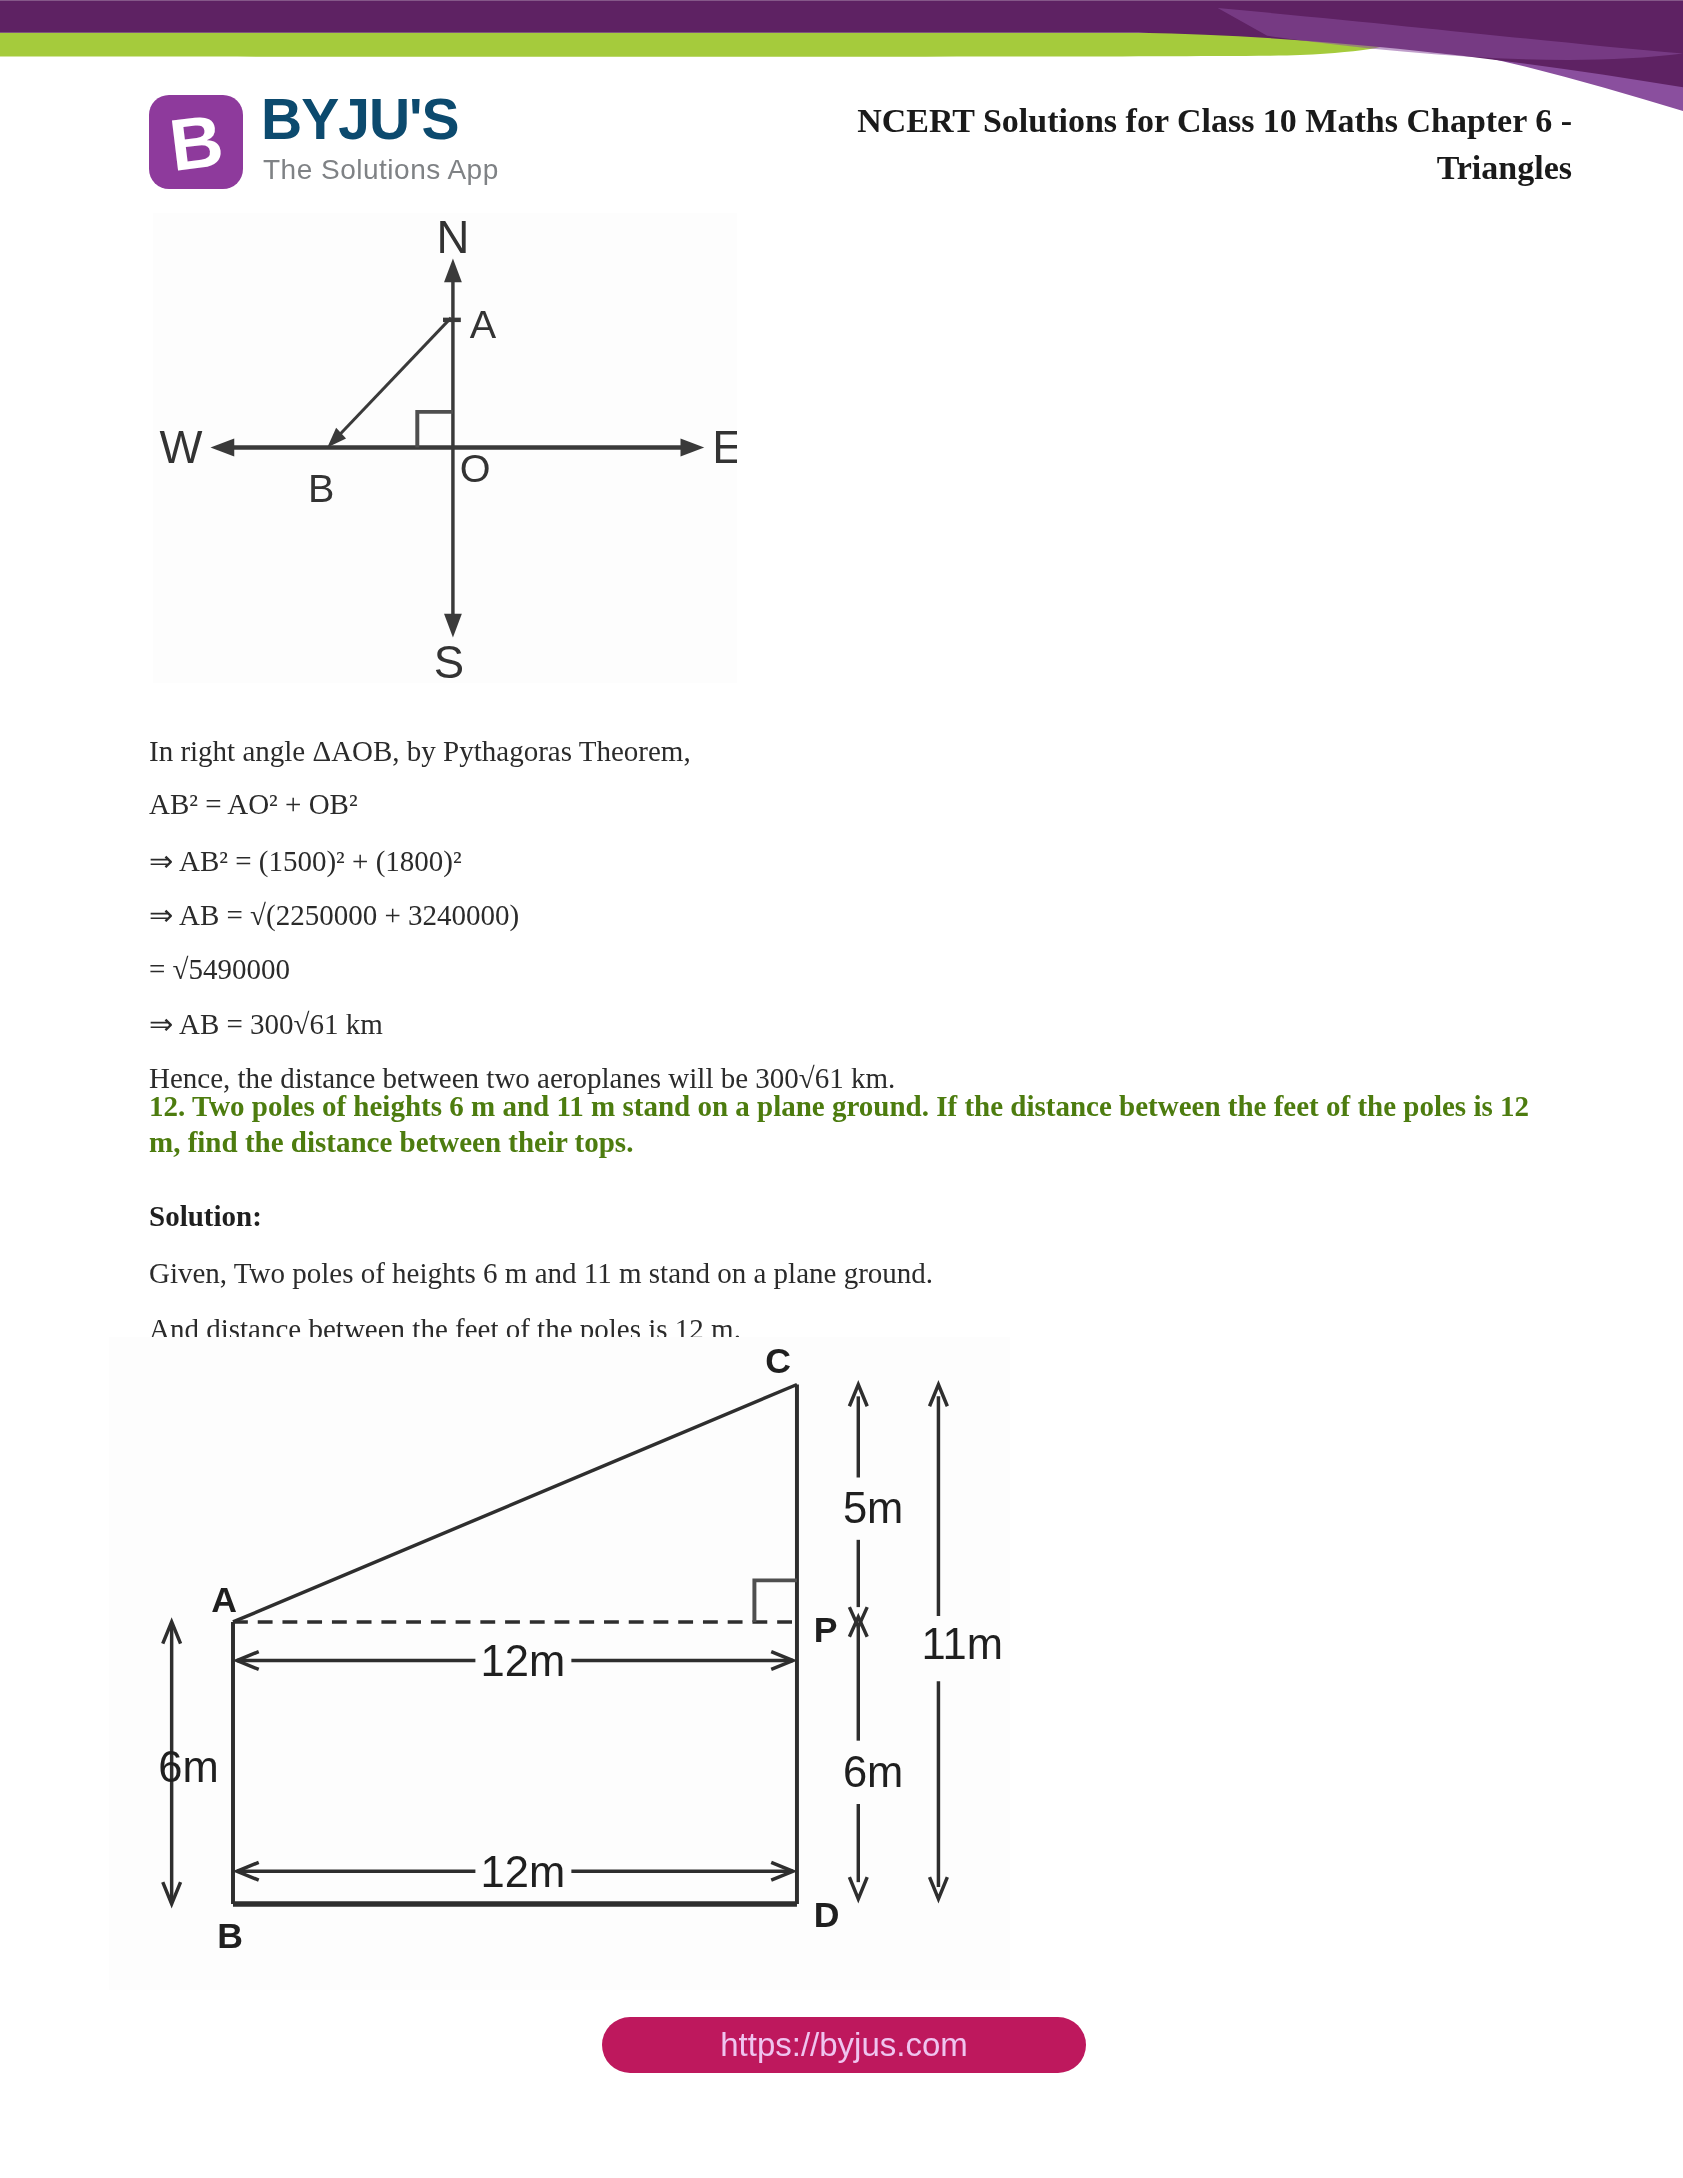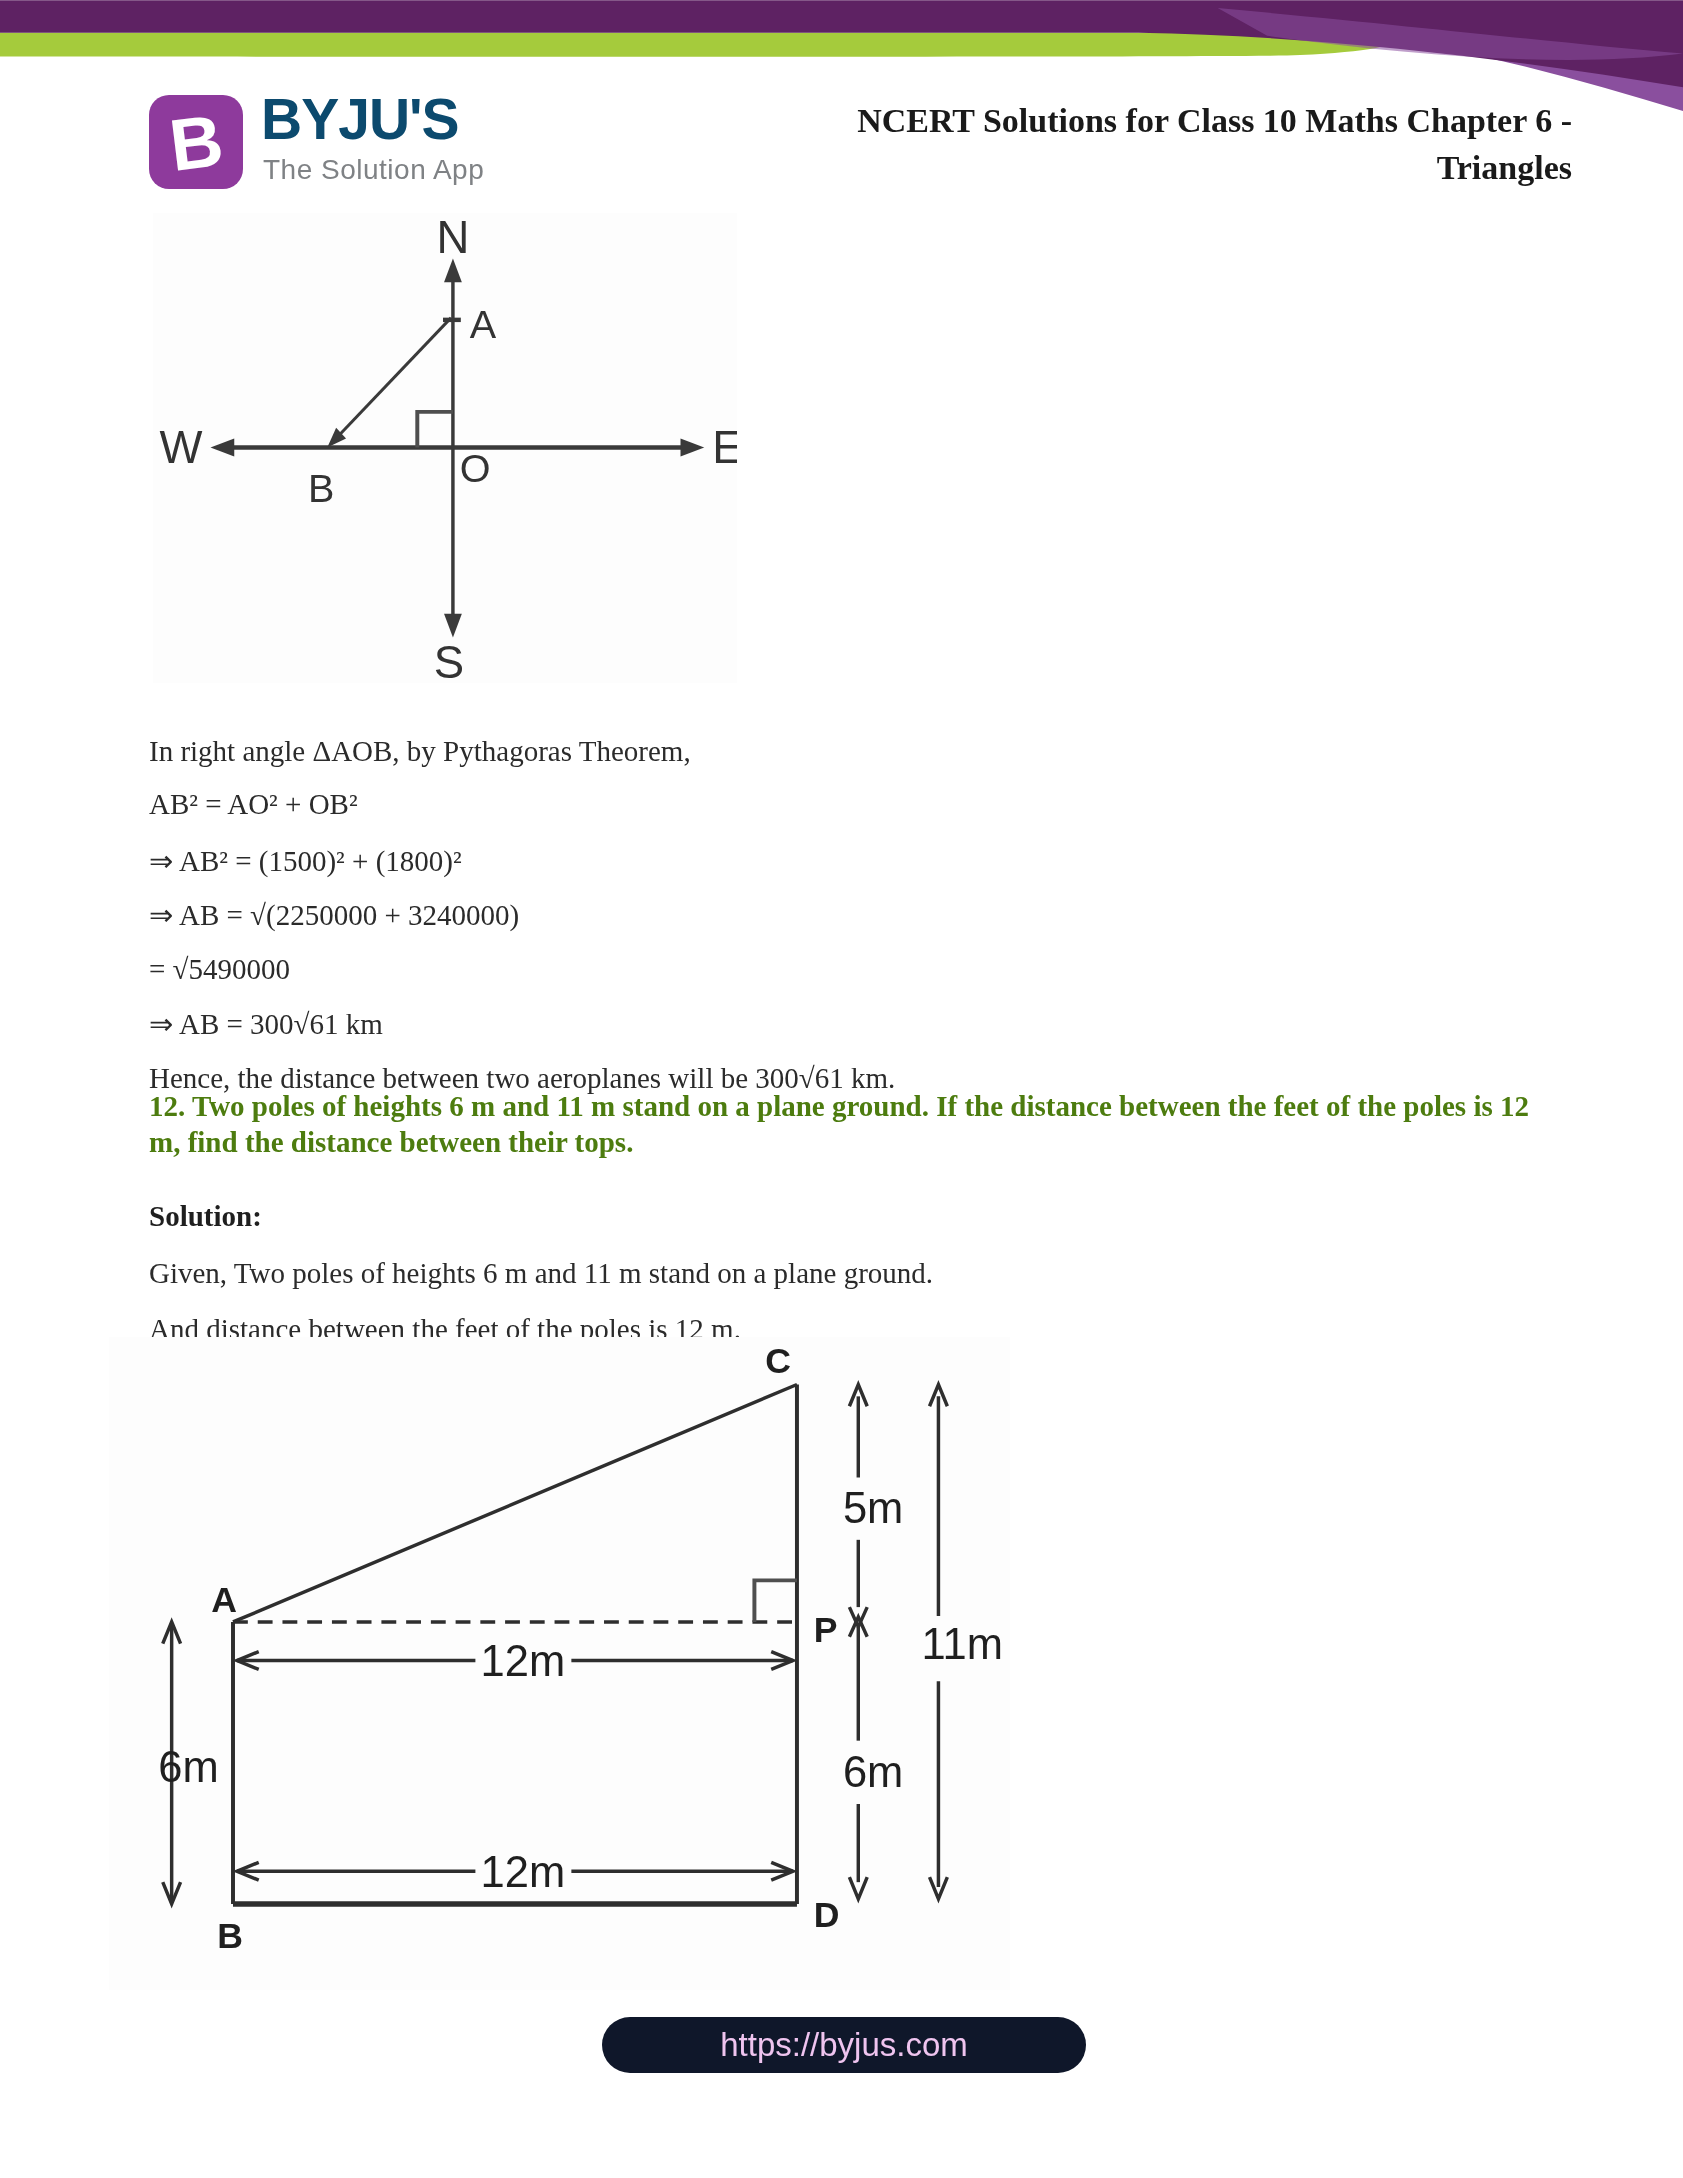--- a/index.html
+++ b/index.html
@@ -24,21 +24,21 @@
   .doc-title{position:absolute;right:111px;top:97px;width:772px;text-align:right;
              font-weight:bold;font-size:34px;line-height:47px;color:#1a1a1a;}
 
   
   .tline{position:absolute;left:149px;font-size:29px;white-space:nowrap;color:#2b2b2b;}
   .bold{font-weight:bold;color:#1f1f1f;}
   .qblock{position:absolute;left:149px;top:1088px;width:1398px;font-size:29px;line-height:36px;
           font-weight:bold;color:#4d7c0f;}
 
   
-  .footer-pill{position:absolute;left:602px;top:2017px;width:484px;height:56px;background:#0f172a;
+  .footer-pill{position:absolute;left:602px;top:2017px;width:484px;height:56px;background:#be185d;
           border-radius:30px;display:flex;align-items:center;justify-content:center;
           font-family:"Liberation Sans",sans-serif;font-size:33px;color:#efc4ef;cursor:pointer;}
 
   
   .diag{position:absolute;background:#fdfdfd;}
 </style>
 </head>
 <body>
 
 <div class="page">
@@ -47,21 +47,21 @@
     <path d="M0,33 L1396,33 C1430,42 1400,52 1300,56 C1000,58 300,57 0,57 Z" fill="#a5cb3c"></path>
     <path d="M1240,20 C1420,30 1560,70 1700,112 L1700,20 Z" fill="#8a4f9e"></path>
     <path d="M0,0 L1700,0 L1700,88 C1520,58 1330,36 1150,33 L0,33 Z" fill="#5e2263"></path>
     <path d="M1230,8 C1430,26 1580,44 1700,54 C1590,68 1440,58 1280,36 Z" fill="#8a4f9e" opacity="0.55"></path>
   </svg>
 
   <div class="logo-mark">
     <span>B</span>
   </div>
   <div class="logo-brand">BYJU'S</div>
-  <div class="logo-tagline">The Solution App</div>
+  <div class="logo-tagline">The Solutions App</div>
 
   <div class="doc-title">
     <div>NCERT Solutions for Class 10 Maths Chapter 6 -</div>
     <div>Triangles</div>
   </div>
 
   <svg class="diag" style="left:153px;top:213px;" width="584" height="470" viewBox="0 0 590 475">
     <g stroke="#3a3a3a" stroke-width="3.5" fill="none">
       <line x1="303" y1="58" x2="303" y2="418"></line>
       <line x1="66" y1="237" x2="549" y2="237" stroke-width="4.5"></line>

